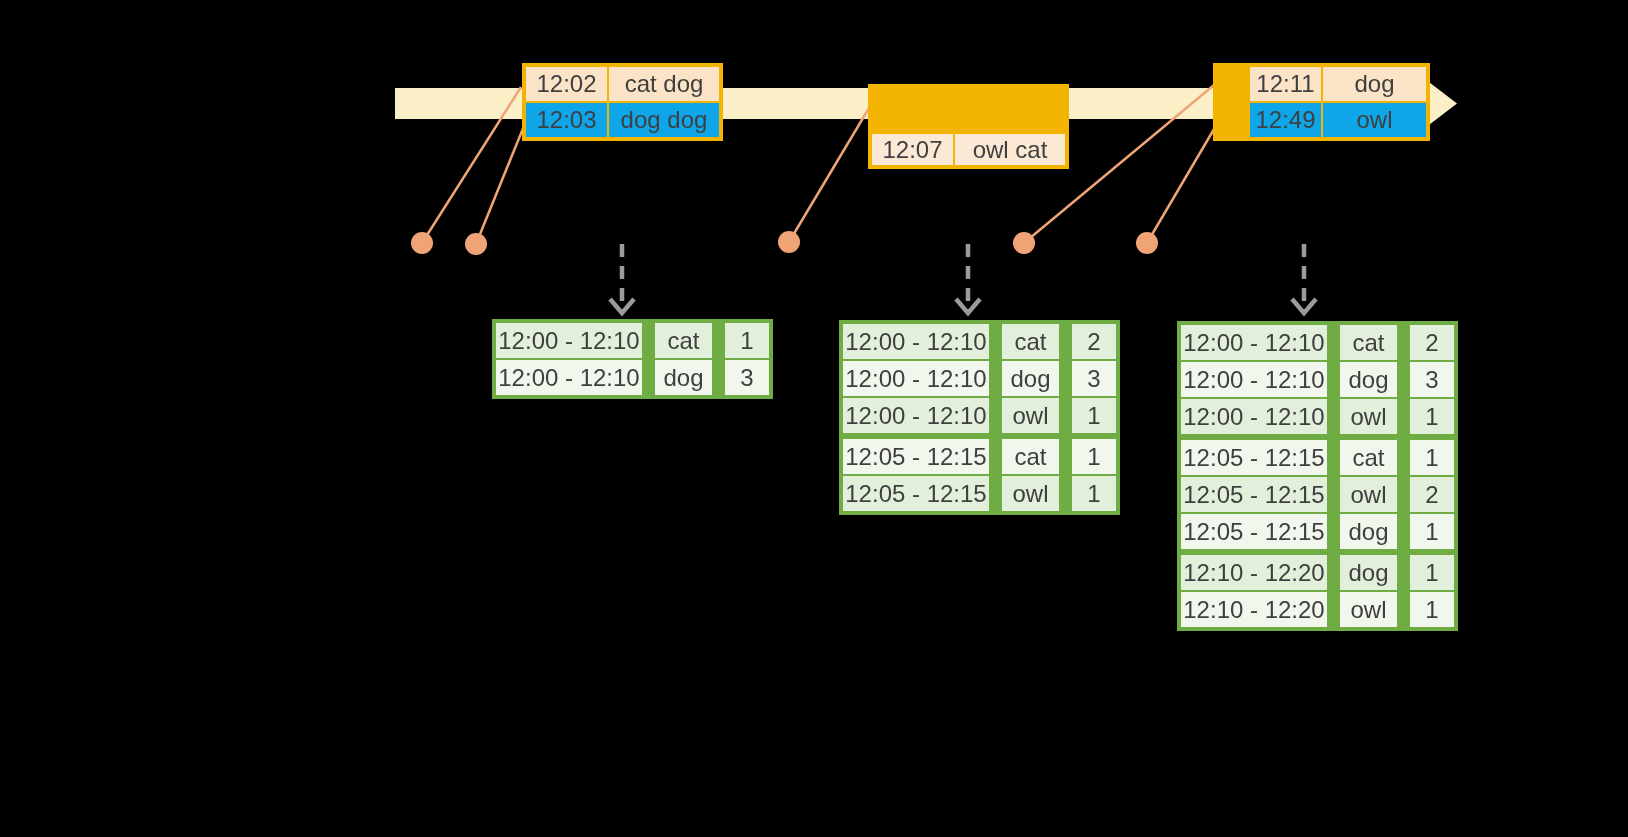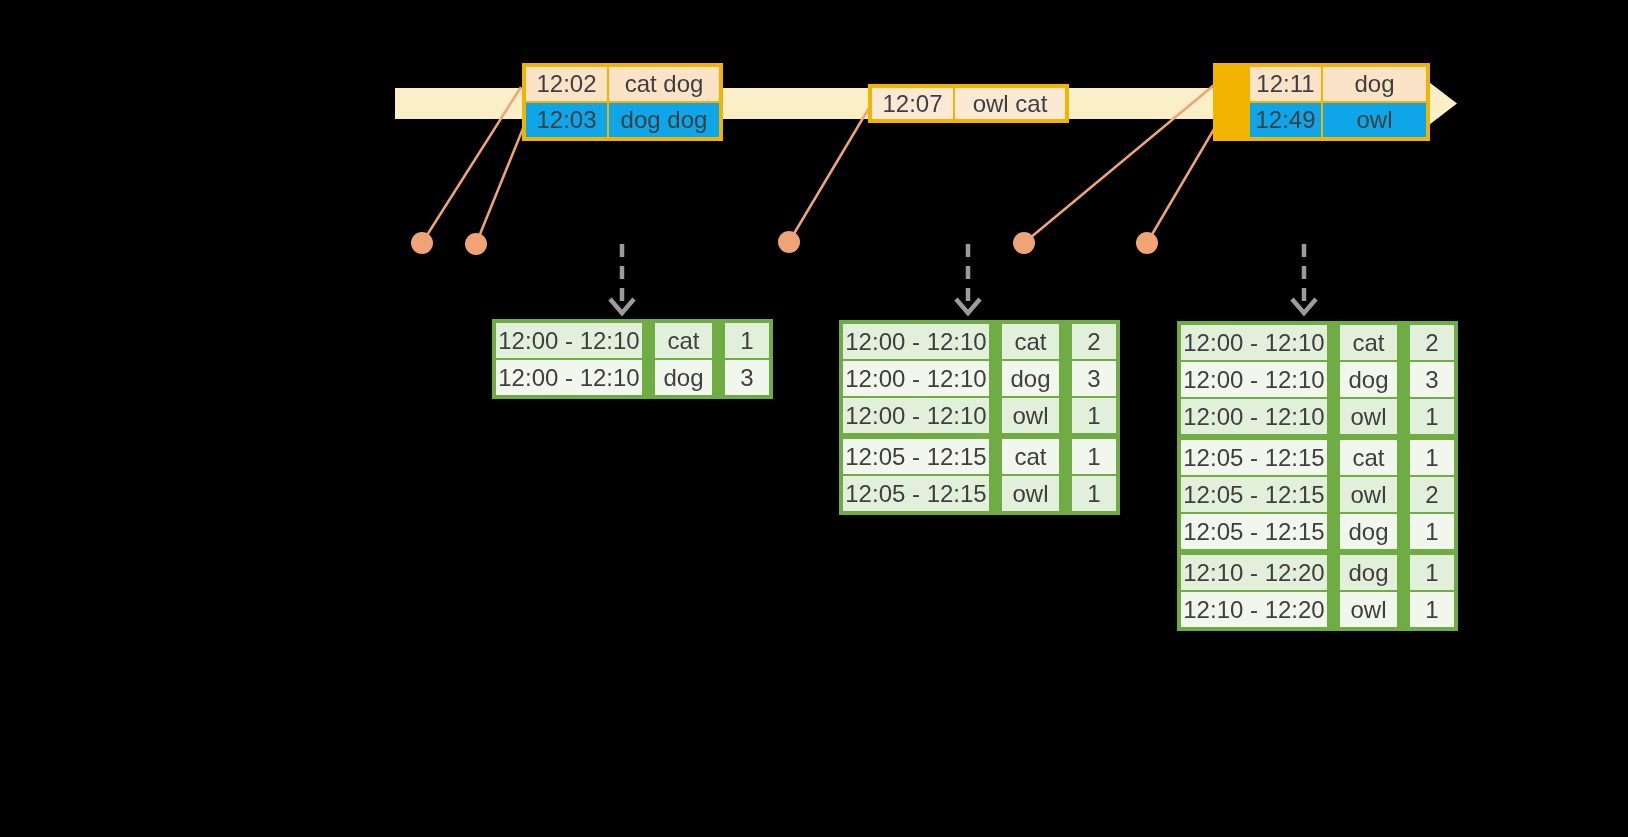--- a/index.html
+++ b/index.html
@@ -37,21 +37,21 @@
     white-space: nowrap;
   }
   
   .ev { background: #F2B400; }
   .ev .row { grid-template-columns: 81px 110px; }
   .ev .cell { height: 34px; }
   .ev .row.dark  .cell { background: #FAE3C7; }
   .ev .row.light .cell { background: #0ea5e9; }
   .ev1 { left: 522px; top: 63px; }
   .ev2 { left: 868px; top: 84px; }
-  .ev2 .cell { height: 31px; }
+  .ev2 .cell { height: 31px; margin-top: 46px; }
   .ev2 .row.dark .cell { background: #FBE9D6; }
   .ev3 { left: 1213px; top: 63px; padding-left: 37px; }
   .ev3 .row { grid-template-columns: 71px 103px; }
   
   .res { background: #6FAC43; }
   .res .row { grid-template-columns: 146px 57px 44px; gap: 13px; }
   .res .cell { height: 35px; }
   .res .row.dark  .cell { background: #E2EFDA; }
   .res .row.light .cell { background: #F1F7EC; }
   .res .row.group-start { margin-top: 6px; }

